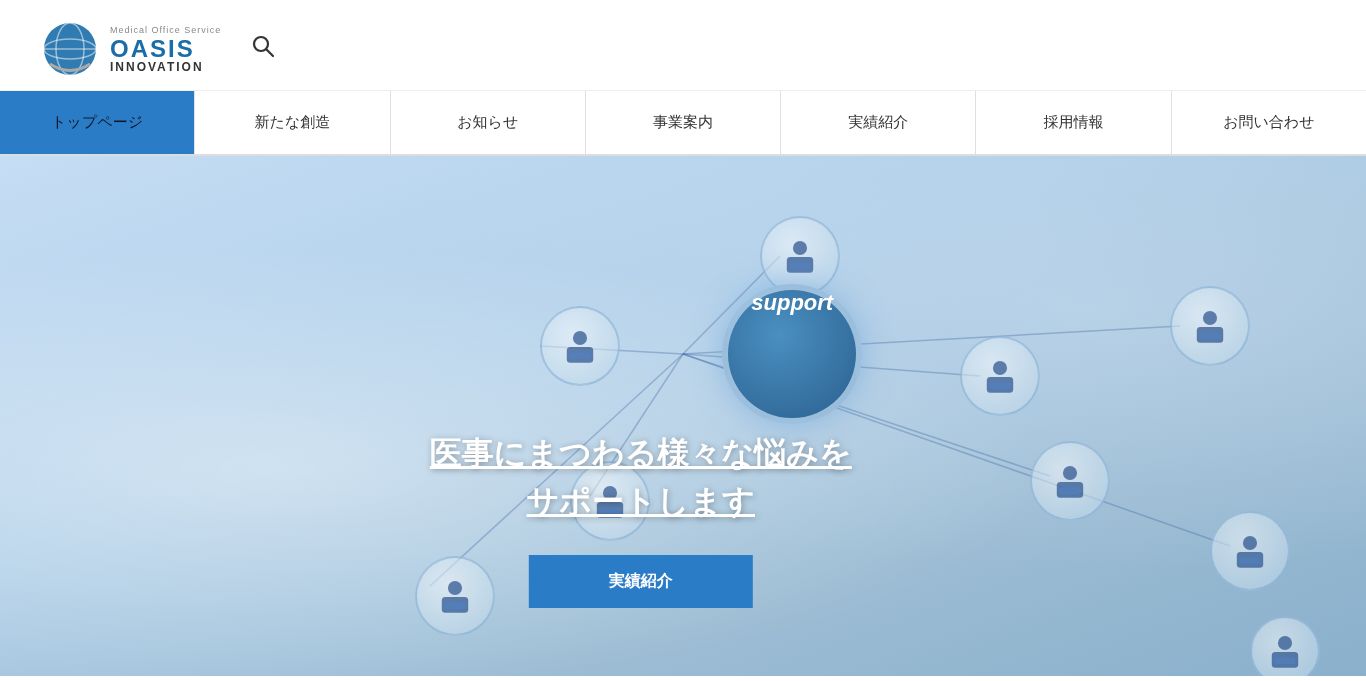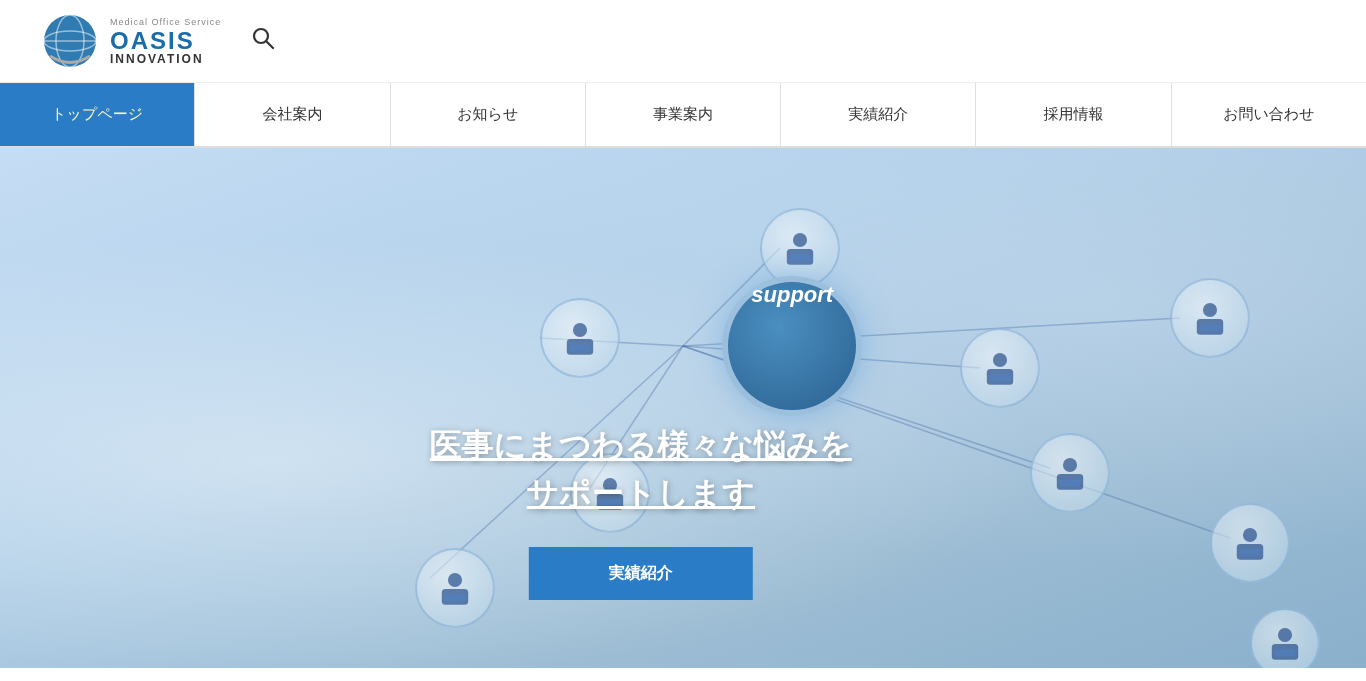--- a/index.html
+++ b/index.html
@@ -6,20 +6,21 @@
     body { font-family: 'Hiragino Kaku Gothic Pro', 'Meiryo', sans-serif; width: 1366px; overflow-x: hidden; }
 
     
     .header {
       display: flex;
       align-items: center;
       padding: 0 40px;
       height: 83px;
       background: #fff;
       border-bottom: 1px solid #eee;
+      margin-top: 8px;
     }
     .logo-area {
       display: flex;
       align-items: center;
       gap: 10px;
       margin-right: 30px;
     }
     .logo-icon {
       width: 60px;
       height: 60px;
@@ -72,21 +73,21 @@
       padding: 22px 10px;
       font-size: 15px;
       color: #333;
       cursor: pointer;
       border-right: 1px solid #e0e0e0;
       transition: background 0.2s;
     }
     .nav-item:last-child { border-right: none; }
     .nav-item.active {
       background: #2a7cc7;
-      color: #fef9c3;
+      color: #0f172a;
     }
 
     
     .hero {
       position: relative;
       width: 100%;
       height: 520px;
       overflow: hidden;
       background: linear-gradient(135deg, #b8d4e8 0%, #c5ddf0 30%, #d0e5f3 50%, #b0cde0 70%, #a8c5dc 100%);
     }
@@ -200,21 +201,21 @@
   <span class="header-search">
     <svg width="24" height="24" viewBox="0 0 24 24" fill="none" stroke="#333" stroke-width="2.2" stroke-linecap="round">
       <circle cx="10" cy="10" r="7"></circle>
       <line x1="15.5" y1="15.5" x2="22" y2="22"></line>
     </svg>
   </span>
 </header>
 
 <nav class="nav">
   <div class="nav-item active">トップページ</div>
-  <div class="nav-item">会社案内</div>
+  <div class="nav-item">新たな創造</div>
   <div class="nav-item">お知らせ</div>
   <div class="nav-item">事業案内</div>
   <div class="nav-item">実績紹介</div>
   <div class="nav-item">採用情報</div>
   <div class="nav-item">お問い合わせ</div>
 </nav>
 
 <section class="hero">
   <div class="hero-bg"></div>
 

